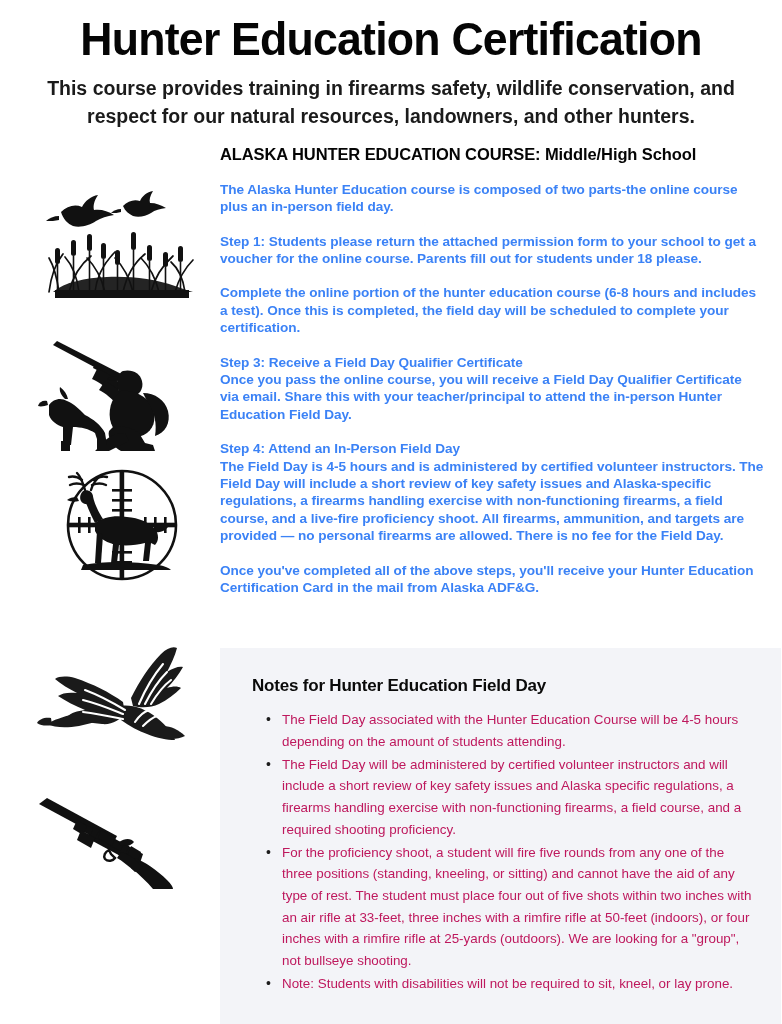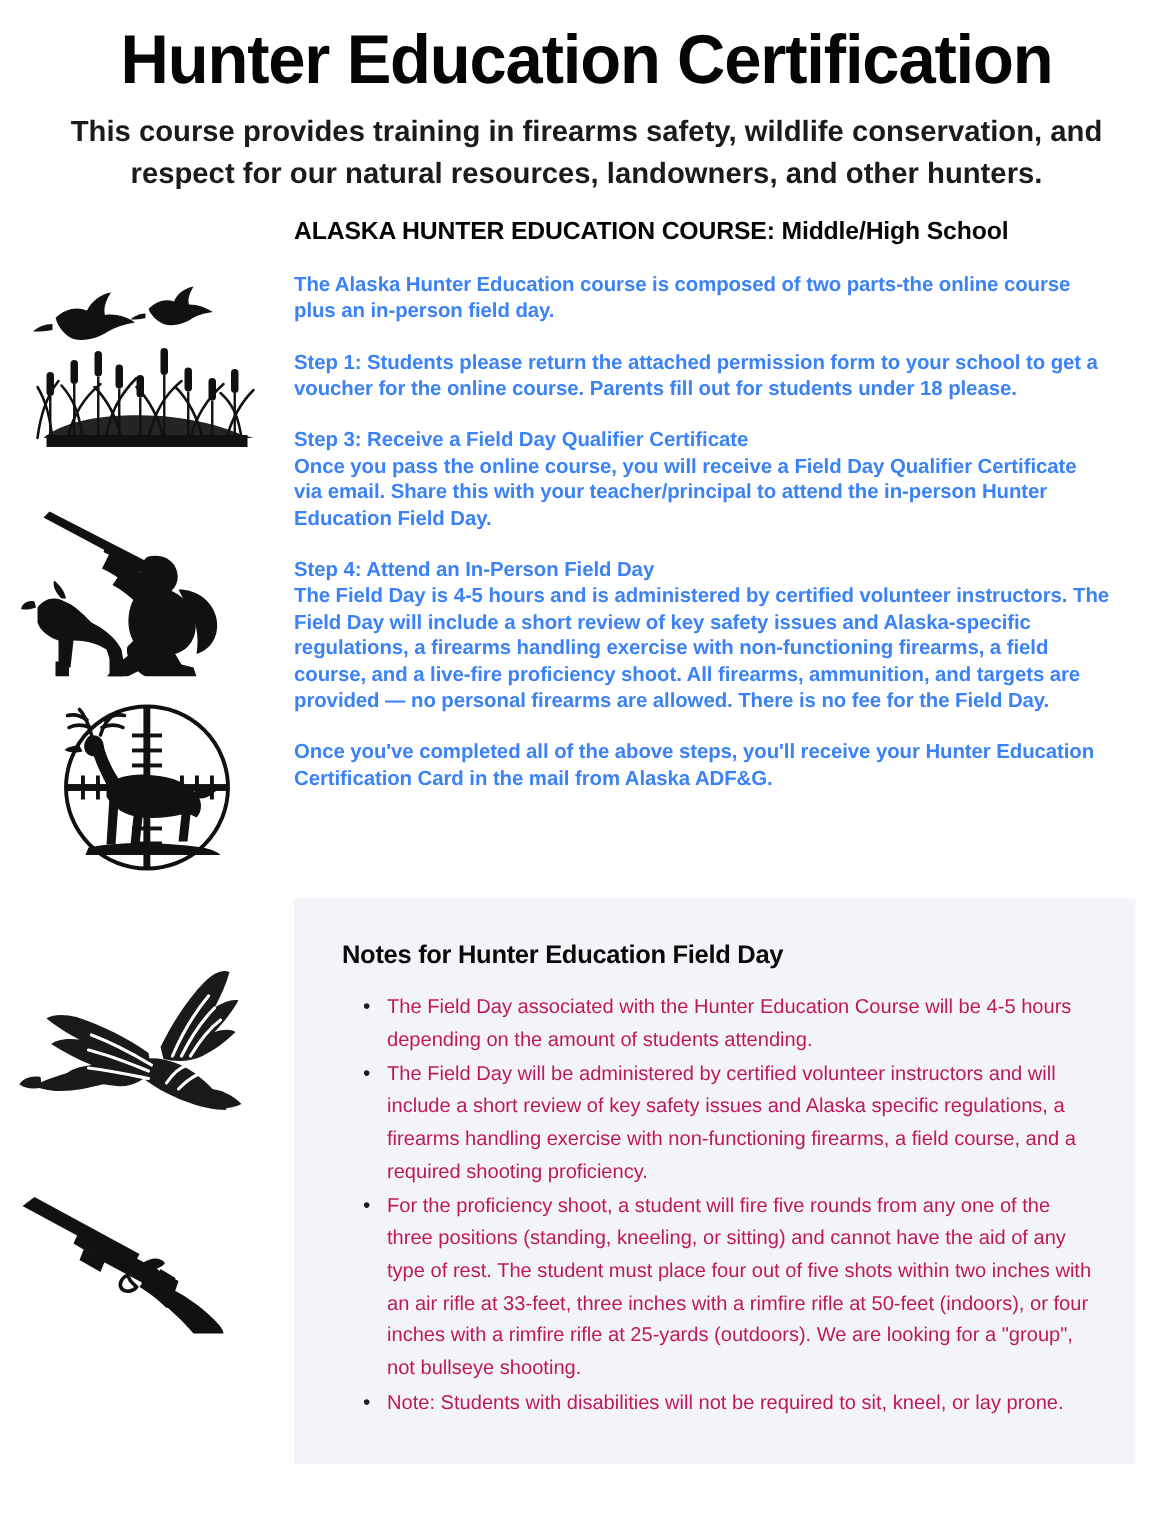--- a/index.html
+++ b/index.html
@@ -37,20 +37,21 @@
     line-height: 1.42;
     margin: 12px auto 0 auto;
     color: #1b1b1b;
     max-width: 700px;
   }
 
   
   #body-wrap {
     position: relative;
     margin-top: 14px;
+    margin-left: 24px;
   }
   #illustration-column {
     position: absolute;
     left: 0;
     top: 0;
     width: 196px;
   }
   .illustration {
     width: 175px;
     margin: 0 auto;
@@ -349,39 +350,40 @@
 
     <p class="step-block">
       <span class="step-body">The Alaska Hunter Education course is composed of two parts-the online course plus an in-person field day.</span>
     </p>
 
     <p class="step-block">
       <span class="step-body">Step 1: Students please return the attached permission form to your school to get a voucher for the online course. Parents fill out for students under 18 please.</span>
     </p>
 
     <p class="step-block">
+      <span class="step-body">Complete the online portion of the hunter education course (6-8 hours and includes a test). Once this is completed, the field day will be scheduled to complete your certification.</span>
     </p>
 
     <p class="step-block">
       <span class="step-heading">Step 3: Receive a Field Day Qualifier Certificate</span>
       <span class="step-body">Once you pass the online course, you will receive a Field Day Qualifier Certificate via email. Share this with your teacher/principal to attend the in-person Hunter Education Field Day.</span>
     </p>
 
     <p class="step-block">
       <span class="step-heading">Step 4: Attend an In-Person Field Day</span>
       <span class="step-body">The Field Day is 4-5 hours and is administered by certified volunteer instructors. The Field Day will include a short review of key safety issues and Alaska-specific regulations, a firearms handling exercise with non-functioning firearms, a field course, and a live-fire proficiency shoot. All firearms, ammunition, and targets are provided — no personal firearms are allowed. There is no fee for the Field Day.</span>
     </p>
 
     <p class="step-block">
       <span class="step-body">Once you've completed all of the above steps, you'll receive your Hunter Education Certification Card in the mail from Alaska ADF&amp;G.</span>
     </p>
 
   </div>
 
-  <div id="notes-box" style="top: 455px;">
+  <div id="notes-box" style="top: 504px;">
     <h3 id="notes-title">Notes for Hunter Education Field Day</h3>
     <ul id="notes-list">
       <li>The Field Day associated with the Hunter Education Course will be 4-5 hours depending on the amount of students attending.</li>
       <li>The Field Day will be administered by certified volunteer instructors and will include a short review of key safety issues and Alaska specific regulations, a firearms handling exercise with non-functioning firearms, a field course, and a required shooting proficiency.</li>
       <li>For the proficiency shoot, a student will fire five rounds from any one of the three positions (standing, kneeling, or sitting) and cannot have the aid of any type of rest. The student must place four out of five shots within two inches with an air rifle at 33-feet, three inches with a rimfire rifle at 50-feet (indoors), or four inches with a rimfire rifle at 25-yards (outdoors). We are looking for a "group", not bullseye shooting.</li>
       <li>Note: Students with disabilities will not be required to sit, kneel, or lay prone.</li>
     </ul>
   </div>
 
 </div>

